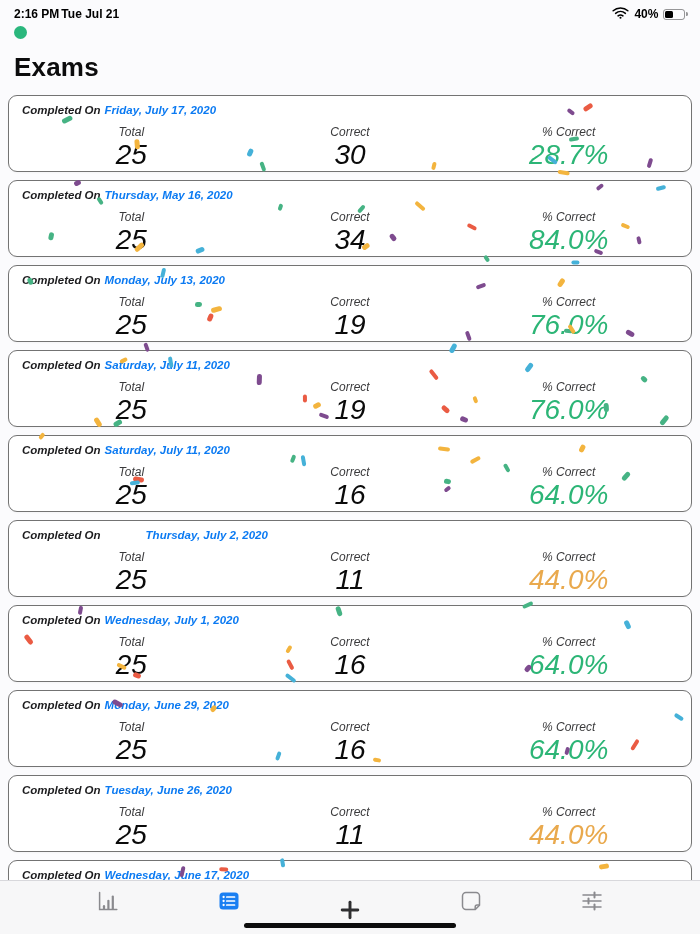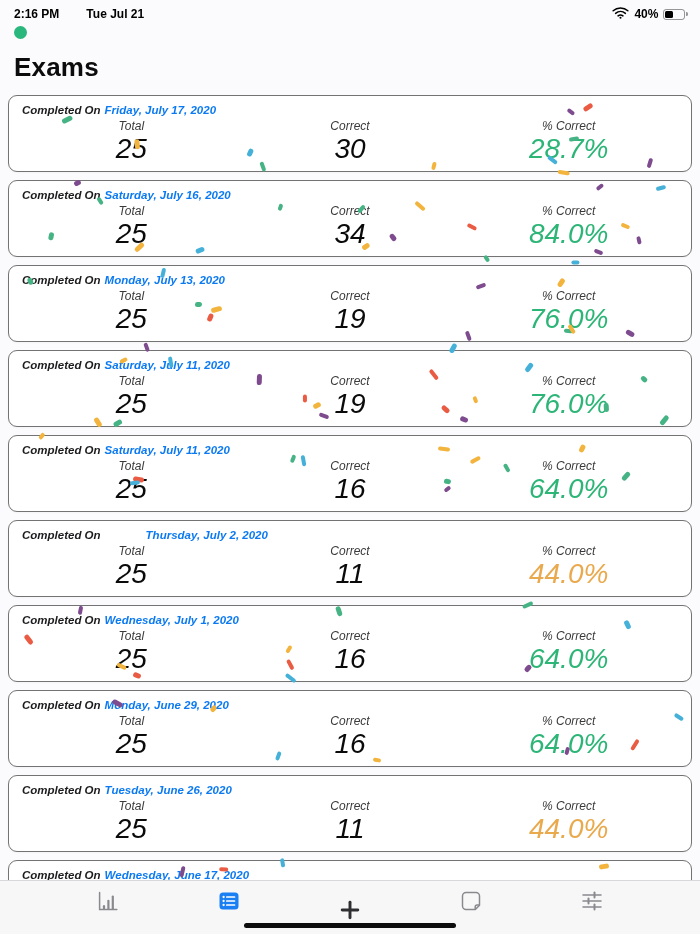--- a/index.html
+++ b/index.html
@@ -8,42 +8,42 @@
     position:relative; width:700px; height:934px; margin:0 auto;
     background:#fbfbfd; overflow:hidden;
     font-family:"Liberation Sans", sans-serif; color:#111;
   }
   
   .status-bar {
     position:absolute; top:0; left:0; right:0; height:24px; z-index:20;
     display:flex; justify-content:space-between; align-items:center;
     padding:4px 12px 0 14px; font-size:12px; font-weight:bold; color:#000;
   }
-  .sb-left { display:flex; gap:27px; align-items:center; }
+  .sb-left { display:flex; gap:2px; align-items:center; }
   .sb-right { display:flex; gap:5px; align-items:center; }
   .batt { display:inline-flex; width:22px; height:11px; border:1px solid rgba(0,0,0,.4);
           border-radius:3px; padding:1px; }
   .batt-fill { display:block; height:100%; background:#000; border-radius:1.5px; }
   .batt-tip { width:1.6px; height:4px; background:rgba(0,0,0,.4);
               border-radius:0 1.5px 1.5px 0; margin-left:1px; }
   
   .header { position:absolute; top:26px; left:14px; z-index:2; }
   .green-dot { width:13px; height:13px; border-radius:50%; background:#2ab77d; }
   .page-title { margin-top:13px; font-size:26px; font-weight:bold; letter-spacing:.2px; color:#0c0c0d; }
   
   .exam-list { position:absolute; top:95px; left:8px; right:8px; bottom:0; z-index:1; }
   .exam-card {
     height:77px; margin-bottom:8px; padding:8px 13px 0;
     background:#fff; border:1px solid #737373; border-radius:9px;
     box-shadow:0 1px 2px rgba(0,0,0,.03);
     font-style:italic;
   }
   .card-header { font-size:11.5px; font-weight:bold; color:#1c1c1e; white-space:nowrap; }
   .completed-date { margin-left:4px; }
-  .stats { display:flex; margin-top:3px; }
+  .stats { display:flex; margin-top:9px; }
   .stat { flex:1; text-align:center; }
   .stat-label { font-size:12px; color:#3a3a3c; }
   .stat-value { font-size:28px; color:#0a0a0a; margin-top:1px; line-height:1.1; }
   
   .confetti-layer { position:absolute; inset:0; z-index:5; pointer-events:none; }
   .confetti { position:absolute; border-radius:3px; }
   
   .tab-bar {
     position:absolute; left:0; right:0; bottom:0; height:54px; z-index:10;
     background:#f7f7f8; border-top:1px solid #d8d8dc;
@@ -109,21 +109,21 @@
       </div>
       <div class="stat">
         <div class="stat-label">% Correct</div>
         <div class="stat-value" style="color: rgb(44, 181, 118);">28.7%</div>
       </div>
     </div>
   </div>
 
   <div class="exam-card">
     <div class="card-header">
-      <span>Completed On</span><span class="completed-date" style="color: rgb(11, 122, 242);">Saturday, July 16, 2020</span>
+      <span>Completed On</span><span class="completed-date" style="color: rgb(11, 122, 242);">Thursday, May 16, 2020</span>
     </div>
     <div class="stats">
       <div class="stat">
         <div class="stat-label">Total</div>
         <div class="stat-value">25</div>
       </div>
       <div class="stat">
         <div class="stat-label">Correct</div>
         <div class="stat-value">34</div>
       </div>

